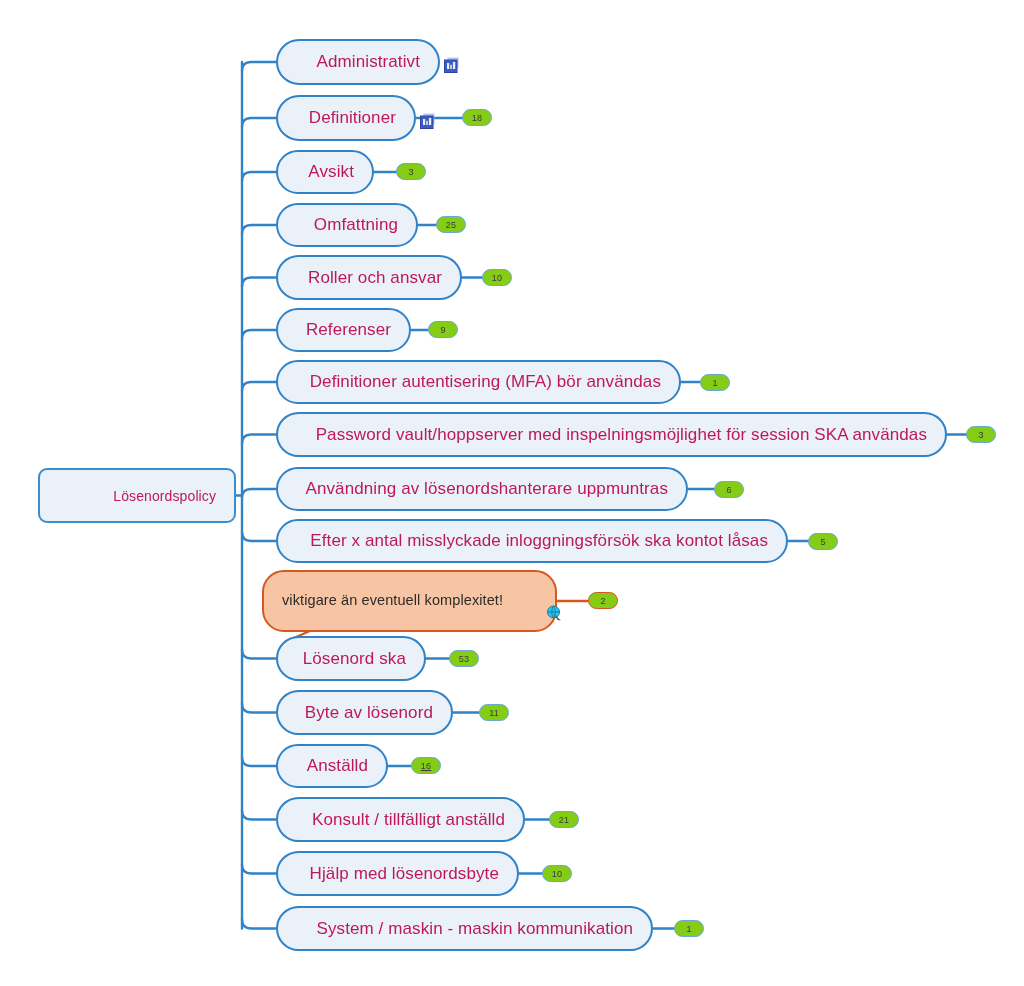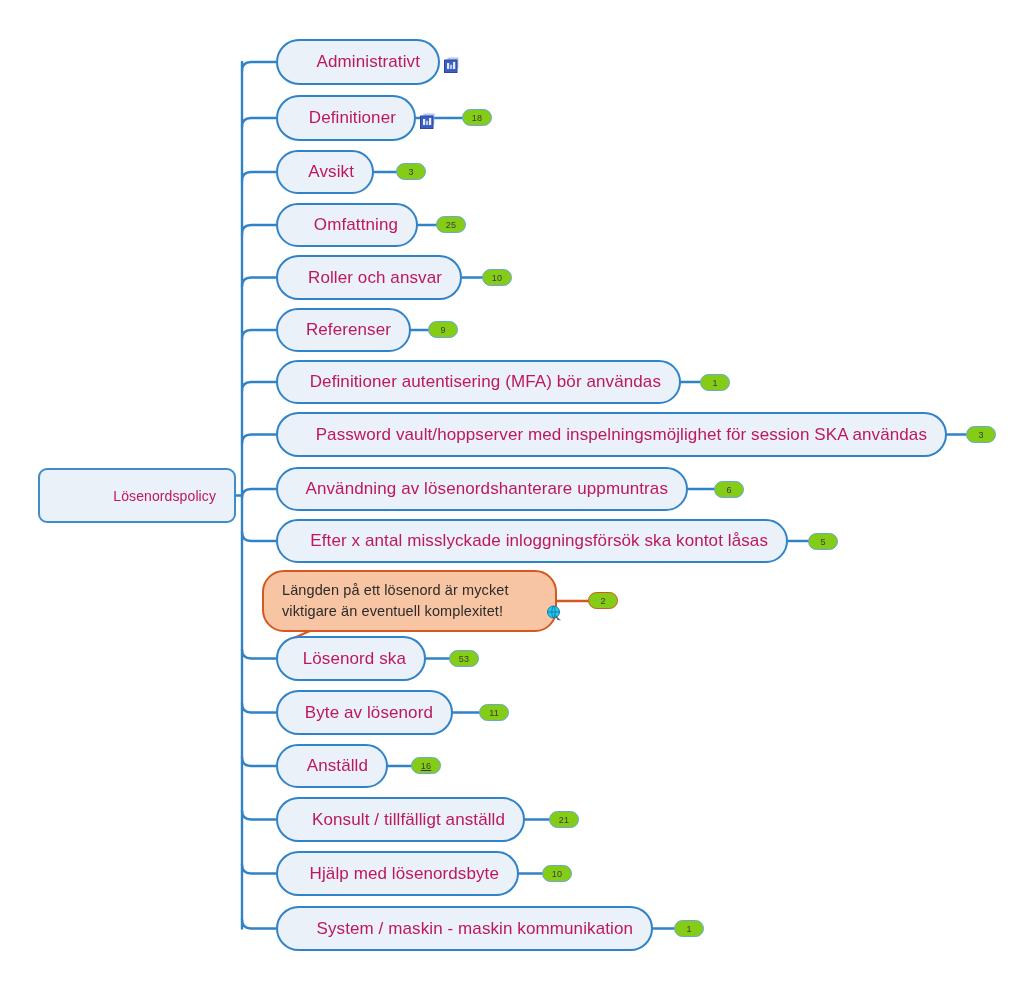--- a/index.html
+++ b/index.html
@@ -217,21 +217,20 @@
     <div class="node branch" style="left: 276px; top: 851px; width: 243px; height: 45px;">
       <span>Hjälp med lösenordsbyte</span>
     </div>
     <div class="badge" style="left: 542px; top: 865px;">10</div>
     <div class="node branch" style="left: 276px; top: 906px; width: 377px; height: 45px;">
       <span>System / maskin - maskin kommunikation</span>
     </div>
     <div class="badge" style="left: 674px; top: 920px;">1</div>
     <div class="node callout" style="left: 262px; top: 570px; width: 295px; height: 62px;">
       <div>
-        <div>Längden på ett lösenord är mycket</div>
         <div>viktigare än eventuell komplexitet!</div>
       </div>
     </div>
     <div class="badge orange" style="left: 588px; top: 592px;">2</div>
     <span class="icon" style="left: 546px; top: 605px;">
       <svg width="17" height="17" viewBox="0 0 17 17">
         <circle cx="7.5" cy="7" r="6" fill="#26c6f0" stroke="#1a7fa8" stroke-width="1"></circle>
         <path d="M1.7 7h11.6M7.5 1.1c2.2 2.6 2.2 9.2 0 11.8M7.5 1.1c-2.2 2.6-2.2 9.2 0 11.8" fill="none" stroke="#0f6f94" stroke-width=".8"></path>
         <path d="M8.5 9.5 L15 15.5 L11.5 15 Z" fill="#2b2b2b" opacity=".75"></path>
       </svg>

